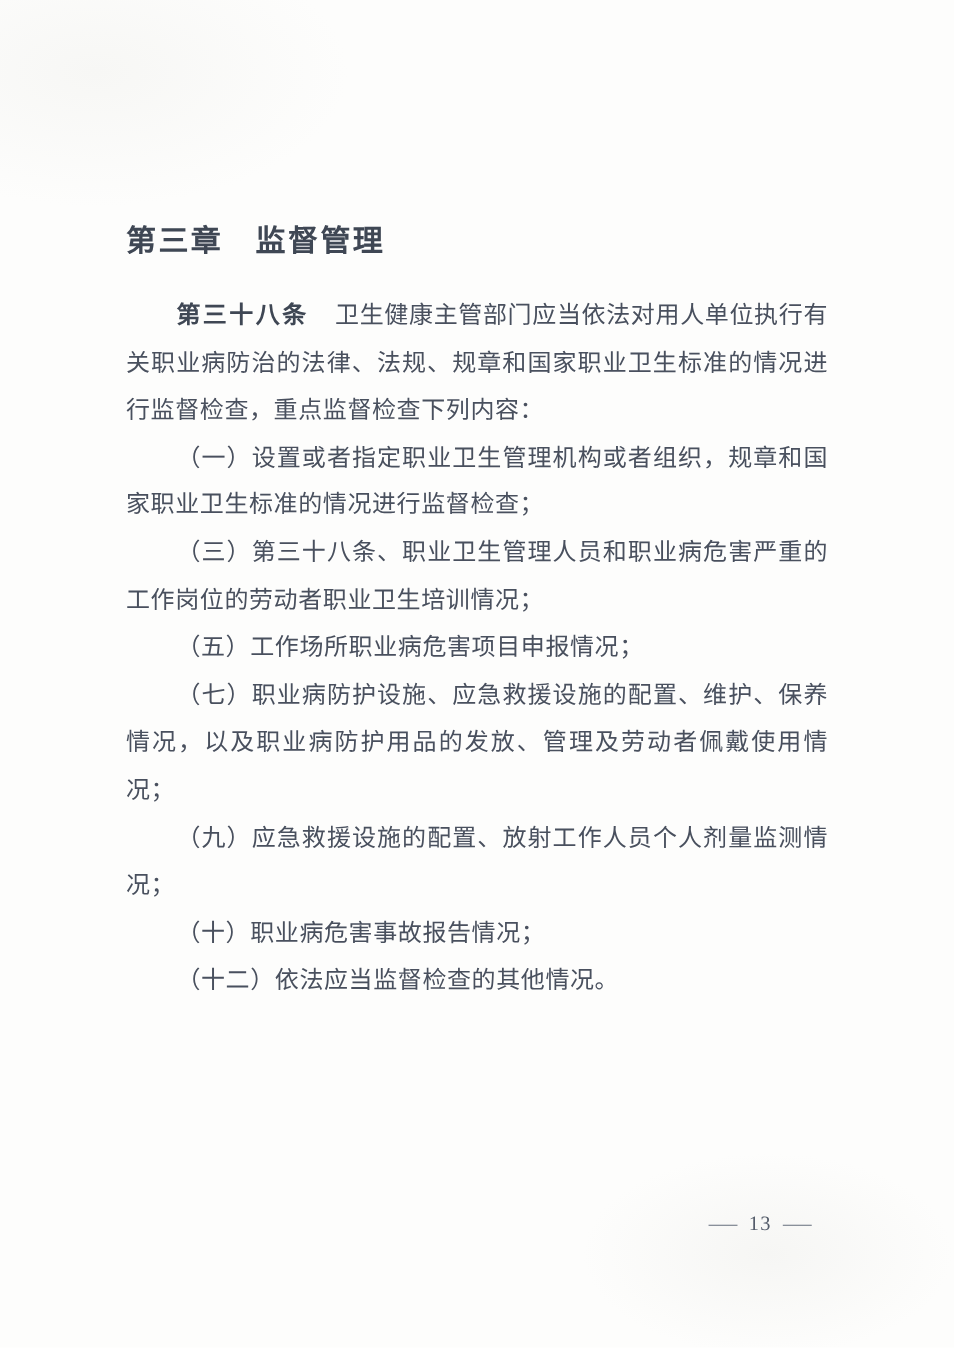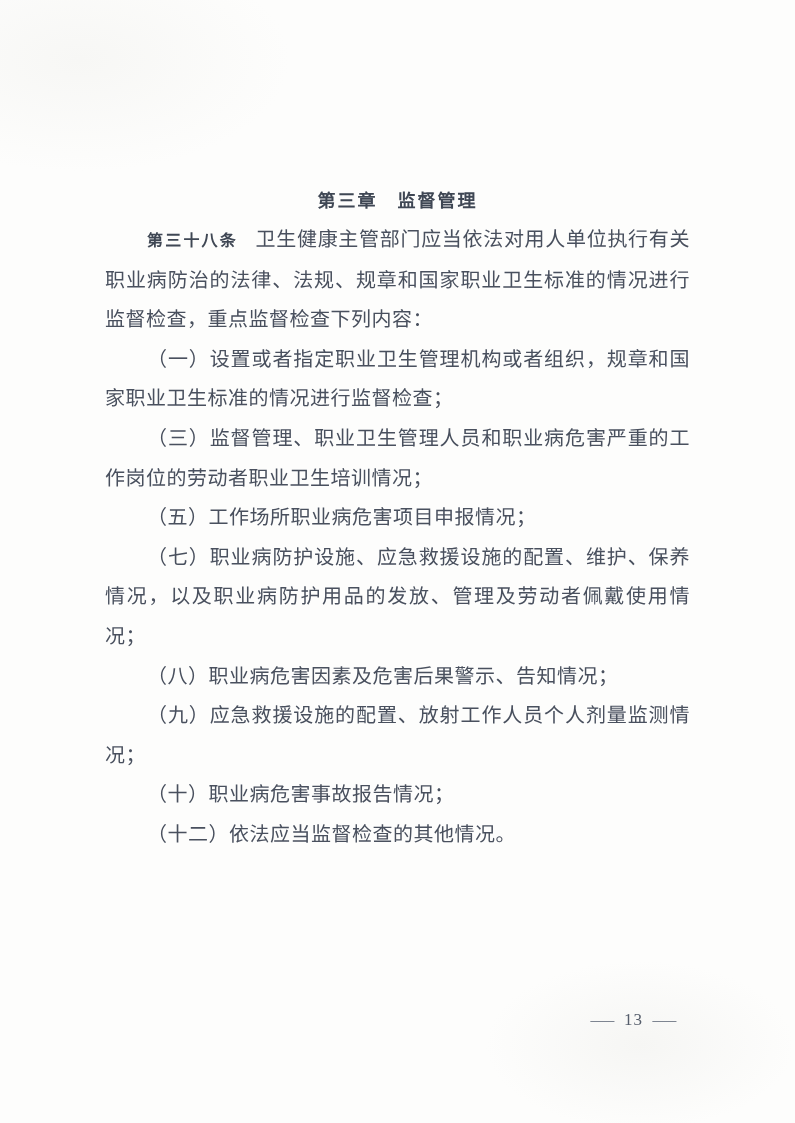--- a/index.html
+++ b/index.html
@@ -21,39 +21,39 @@
   }
   .content {
     position: absolute;
     left: 105px;
     top: 186px;
     width: 585px;
   }
   .chapter-title {
     font-family: "Liberation Sans", sans-serif;
     font-weight: bold;
-    font-size: 18px;
+    font-size: 25px;
     line-height: 30px;
     letter-spacing: 2px;
-    text-align: center;
+    text-align: left;
     color: #3f4754;
-    margin-bottom: 4px;
+    margin-bottom: 28px;
   }
   .para {
     font-size: 20px;
     line-height: 39.6px;
     letter-spacing: 0.5px;
     text-align: justify;
     text-indent: 2.1em;
     color: #49505e;
   }
   .article-label {
     font-family: "Liberation Sans", sans-serif;
     font-weight: bold;
-    font-size: 16px;
+    font-size: 20px;
     letter-spacing: 2px;
     color: #3f4754;
     margin-right: 1.1em;
   }
   .footer {
     position: absolute;
     top: 1010px;
     right: 122px;
     display: flex;
     align-items: center;
@@ -77,24 +77,23 @@
 <body>
 
 <div class="page">
   <div class="content">
 
     <h1 class="chapter-title">第三章　监督管理</h1>
 
     <p class="para"><span class="article-label">第三十八条</span><span>卫生健康主管部门应当依法对用人单位执行有关职业病防治的法律、法规、规章和国家职业卫生标准的情况进行监督检查，重点监督检查下列内容：</span></p>
 
     <p class="para">（一）设置或者指定职业卫生管理机构或者组织，规章和国家职业卫生标准的情况进行监督检查；</p>
-    <p class="para">（三）监督管理、职业卫生管理人员和职业病危害严重的工作岗位的劳动者职业卫生培训情况；</p>
+    <p class="para">（三）第三十八条、职业卫生管理人员和职业病危害严重的工作岗位的劳动者职业卫生培训情况；</p>
     <p class="para">（五）工作场所职业病危害项目申报情况；</p>
     <p class="para">（七）职业病防护设施、应急救援设施的配置、维护、保养情况，以及职业病防护用品的发放、管理及劳动者佩戴使用情况；</p>
-    <p class="para">（八）职业病危害因素及危害后果警示、告知情况；</p>
     <p class="para">（九）应急救援设施的配置、放射工作人员个人剂量监测情况；</p>
     <p class="para">（十）职业病危害事故报告情况；</p>
     <p class="para">（十二）依法应当监督检查的其他情况。</p>
 
   </div>
 
   <div class="footer">
     <span class="dash">—</span>
     <span class="num">13</span>
     <span class="dash">—</span>

